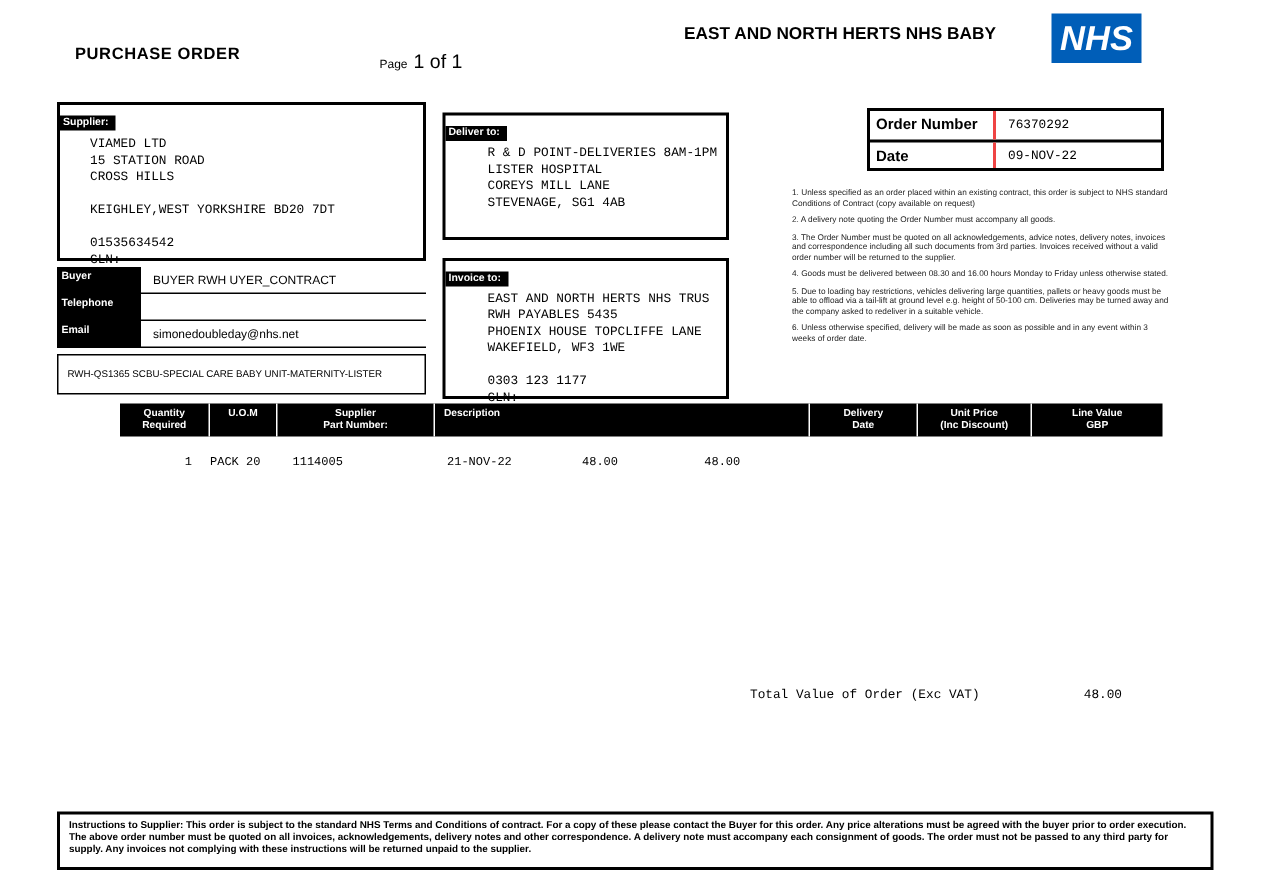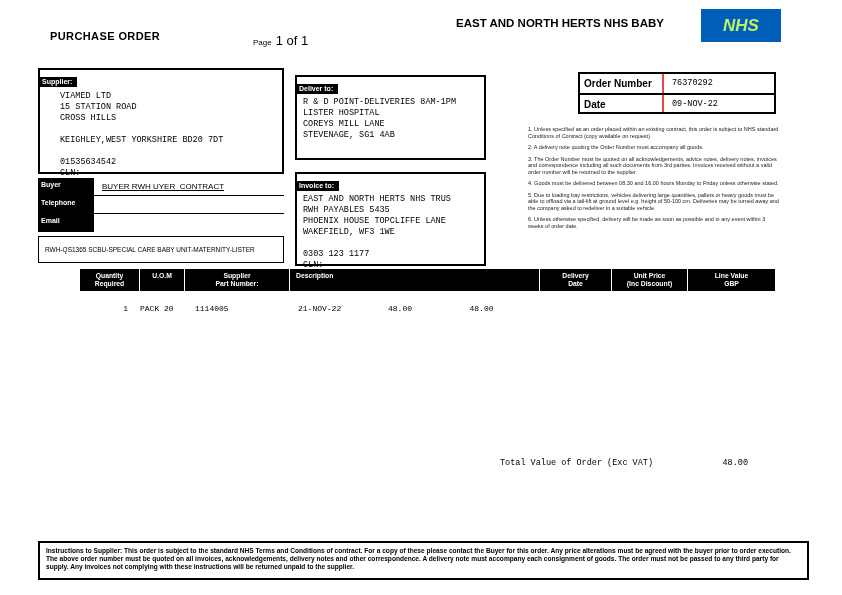--- a/index.html
+++ b/index.html
@@ -6,42 +6,42 @@
   html,body { background:#fff; }
   .page { position:relative; width:842px; height:595px; background:#ffffff;
           font-family:"Liberation Sans", sans-serif; color:#000; overflow:hidden; }
   .mono { font-family:"Liberation Mono","DejaVu Sans Mono",monospace; }
   .abs { position:absolute; }
 
   .po-title { left:37px; top:30px; font-size:11px; font-weight:bold; letter-spacing:.4px;padding-left:13px; }
   .page-info { left:253px; top:33px; font-size:8px; }
   .page-info .num { font-size:13px; margin-left:4px;margin-top:31px; }
   .trust-name { left:410px; top:17px; width:300px; text-align:center; font-size:11.5px; font-weight:bold; }
-  .nhs-logo { left:701px; top:9px; width:80px; height:33px; background:#005EB8; color:#bef264;
+  .nhs-logo { left:701px; top:9px; width:60px; height:33px; background:#005EB8; color:#ffffff;
               display:flex; align-items:center; justify-content:center;
-              font-size:17px; font-weight:bold; font-style:italic; }
+              font-size:23px; font-weight:bold; font-style:italic; }
 
   .framed { border:2px solid #000; }
   .tag { display:inline-block; background:#000; color:#fff; font-size:7px; font-weight:bold; padding:1px 5px 2px 2px; }
   .addr { font-size:8.5px; line-height:11px; white-space:pre-line; }
 
   .supplier-box { left:38px; top:68px; width:246px; height:106px; }
   .supplier-box .addr { margin:3px 0 0 20px; }
 
-  .buyer-table { left:38px; top:178px; width:246px;text-decoration:underline; }
+  .buyer-table { left:38px; top:178px; width:246px; }
   .buyer-row { display:flex; height:18px; }
   .buyer-label { width:56px; background:#000; color:#fff; font-size:7px; font-weight:bold; padding:3px 0 0 3px; }
   .buyer-value { flex:1; border-bottom:1.5px solid #000; font-size:8px; padding:4px 0 0 8px; }
 
   .note-box { left:38px; top:236px; width:246px; height:27px; border:1.5px solid #000;
               font-size:6.5px; padding:9px 4px 0 6px; }
 
   .deliver-box { left:295px; top:75px; width:191px; height:85px; }
   .invoice-box { left:295px; top:172px; width:191px; height:94px; }
-  .deliver-box .addr, .invoice-box .addr { margin:2px 0 0 6px; }
+  .deliver-box .addr, .invoice-box .addr { margin:2px 0 0 28px; }
 
   .order-table { left:578px; top:72px; width:198px; border:2px solid #000; }
   .order-row { display:flex; height:19px; }
   .order-row + .order-row { border-top:2px solid #000; }
   .order-label { width:84px; border-right:2px solid #ef4444; font-size:10px; font-weight:bold; padding:4px 0 0 4px; }
   .order-value { flex:1; font-size:8.5px; padding:4px 0 0 8px; }
 
   .terms { left:528px; top:126px; width:252px; font-size:5.5px; line-height:6.5px; color:#222; }
   .terms p { margin-bottom:5px; }
 
@@ -96,20 +96,21 @@
     <div class="buyer-row">
       <div class="buyer-label">Buyer</div>
       <div class="buyer-value">BUYER RWH UYER_CONTRACT</div>
     </div>
     <div class="buyer-row">
       <div class="buyer-label">Telephone</div>
       <div class="buyer-value"></div>
     </div>
     <div class="buyer-row">
       <div class="buyer-label">Email</div>
+      <div class="buyer-value">simonedoubleday@nhs.net</div>
     </div>
   </div>
 
   <div class="abs note-box">RWH-QS1365 SCBU-SPECIAL CARE BABY UNIT-MATERNITY-LISTER</div>
 
   <div class="abs framed deliver-box">
     <span class="tag">Deliver to:</span>
     <div class="addr mono">R &amp; D POINT-DELIVERIES 8AM-1PM
 LISTER HOSPITAL
 COREYS MILL LANE

